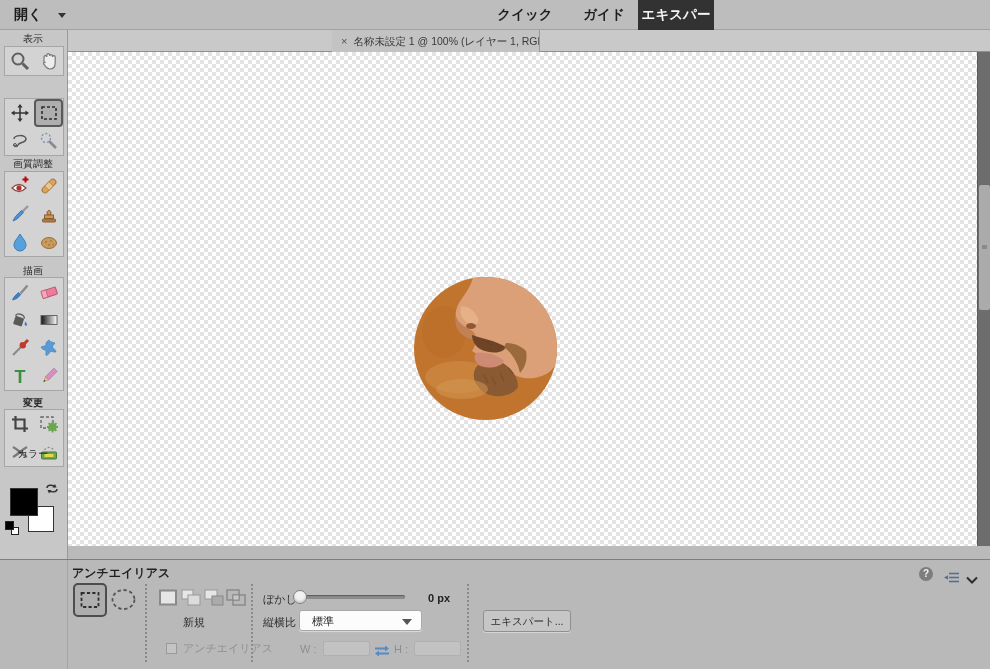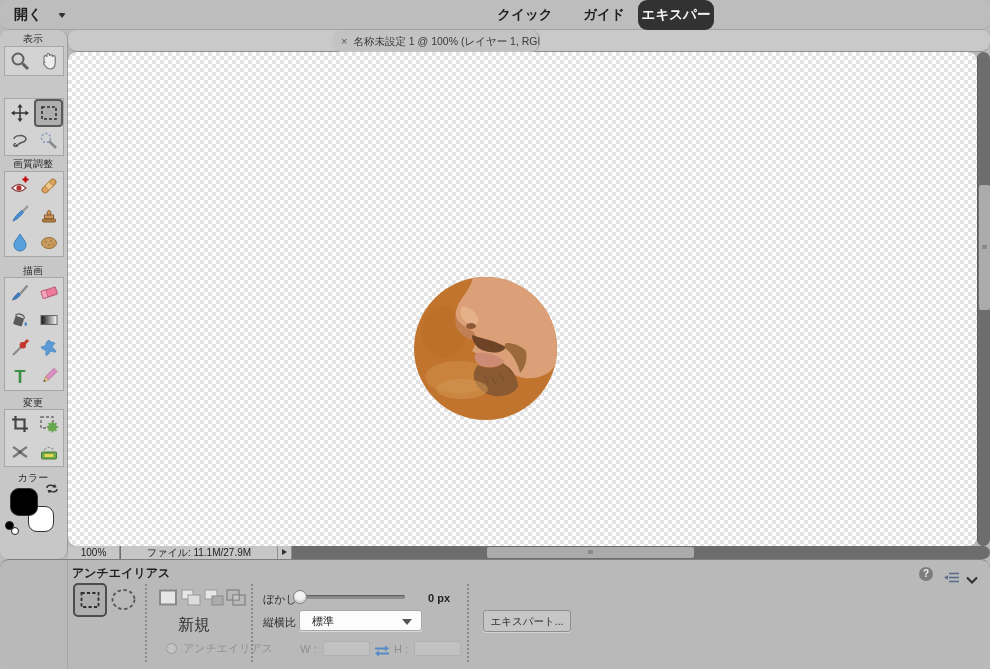--- a/index.html
+++ b/index.html
@@ -1,19 +1,19 @@
 <!DOCTYPE html>
 <html><head>
 <meta charset="utf-8">
 <style>
   * { margin:0; padding:0; box-sizing:border-box; }
   html,body { width:990px; height:669px; overflow:hidden; }
   body { font-family:"Liberation Sans","DejaVu Sans",sans-serif; }
   #app { position:relative; width:990px; height:669px; background:#bababa; overflow:hidden; }
-  .abs { position:absolute;border-radius:9px; }
+  .abs { position:absolute; }
 
   
   .topbar { left:0; top:0; width:990px; height:30px; background:#bdbdbd; border-bottom:1px solid #a2a2a2; }
   .open-btn { left:14px; top:6px; font-size:14px; font-weight:bold; color:#1d1d1d; cursor:pointer; }
   .open-caret { left:58px; top:13px; width:0; height:0; border-left:4px solid transparent; border-right:4px solid transparent; border-top:5px solid #333; }
   .mode-tab { top:0; height:30px; line-height:30px; font-size:13.5px; font-weight:bold; color:#1e1e1e; text-align:center; cursor:pointer; }
   .mode-tab.active { background:#323232; color:#f5f5f5; }
 
   
   .tabbar { left:68px; top:30px; width:922px; height:22px; background:#c9c9c9; border-bottom:1px solid #8f8f8f; }
@@ -54,21 +54,21 @@
   .hthumb { position:absolute; left:419px; top:1px; width:207px; height:11px; background:#ababab; border-radius:2px; cursor:grab; }
   .hthumb::after { content:""; position:absolute; left:101px; top:3px; width:5px; height:4px; background:#8a8a8a; }
 
   
   .options { left:0; top:559px; width:990px; height:110px; background:#b9b9b9; border-top:1px solid #7e7e7e; }
   .opt-title { left:72px; top:5px; font-size:12px; font-weight:bold; color:#1f1f1f; }
   .dotted-sep { position:absolute; width:0; height:78px; top:24px; border-left:2px dotted #8a8a8a; }
   .marquee-sel { left:73px; top:23px; width:34px; height:34px; background:#aeaeae; border:2px solid #4d4d4d; border-radius:5px; display:flex; align-items:center; justify-content:center; cursor:pointer; }
   .marquee-ell { left:110px; top:27px; width:27px; height:25px; display:flex; align-items:center; justify-content:center; cursor:pointer; }
   .mode-icon { position:absolute; top:28px; width:22px; height:20px; cursor:pointer; }
-  .mode-lbl { left:150px; top:55px; width:88px; text-align:center; font-size:16px; color:#2e2e2e; }
+  .mode-lbl { left:150px; top:55px; width:88px; text-align:center; font-size:11px; color:#2e2e2e; }
   .aa-check { left:166px; top:83px; width:11px; height:11px; background:#c4c4c4; border:1px solid #9a9a9a; cursor:pointer; }
   .aa-lbl { left:183px; top:81px; font-size:11px; color:#8f8f8f; }
   .feather-lbl { left:263px; top:32px; font-size:11px; color:#2e2e2e; }
   .slider-knob { left:293px; top:30px; width:14px; height:14px; border-radius:50%; background:#f2f2f2; border:1px solid #7e7e7e; box-shadow:inset 0 -2px 2px rgba(0,0,0,.15); cursor:grab; z-index:2; }
   .slider-track { left:300px; top:35px; width:105px; height:4px; background:#8c8c8c; border-radius:2px; box-shadow:inset 0 1px 1px rgba(0,0,0,.35); cursor:pointer; }
   .feather-val { left:416px; top:32px; font-size:11px; font-weight:bold; color:#222;padding-left:12px; }
   .aspect-lbl { left:263px; top:55px; font-size:11px; color:#2e2e2e; }
   .aspect-dd { left:299px; top:50px; width:123px; height:21px; background:#fcfcfc; border:1px solid #a8a8a8; border-radius:3px; font-size:11px; color:#222; line-height:20px; padding-left:12px; cursor:pointer; box-shadow:0 1px 1px rgba(255,255,255,.5); }
   .dd-caret { position:absolute; right:9px; top:8px; width:0; height:0; border-left:5px solid transparent; border-right:5px solid transparent; border-top:6px solid #555; }
   .wh-lbl { top:83px; font-size:11px; color:#8f8f8f; }
@@ -254,21 +254,21 @@
         <svg width="20" height="20" viewBox="0 0 20 20">
             <g transform="rotate(45 10 10)">
               <rect x="8" y="1" width="4.5" height="12" fill="#d98ec0" stroke="#a8639a" stroke-width="0.6"></rect>
               <path d="M8 13 h4.5 l-2.25 5z" fill="#e8c08a" stroke="#b08850" stroke-width="0.5"></path>
               <path d="M9.4 16 h1.7 l-.85 2z" fill="#333"></path>
             </g>
           </svg>
       </div>
     </div>
 
-    <div class="sec-title" style="top:366px;">変更</div>
+    <div class="sec-title" style="top:366px;font-weight:bold;">変更</div>
     <div class="tool-group" style="top:379px;">
       <div class="tool-cell">
         <svg width="20" height="20" viewBox="0 0 20 20">
             <g stroke="#444" stroke-width="2.2" fill="none">
               <path d="M5.5 2 v12.5 h12.5"></path>
               <path d="M2 5.5 h12.5 v12.5"></path>
             </g>
           </svg>
       </div>
       <div class="tool-cell">
@@ -294,21 +294,21 @@
       </div>
       <div class="tool-cell">
         <svg width="20" height="20" viewBox="0 0 20 20">
             <path d="M5.5 8 a5 4.5 0 0 1 9 0" fill="none" stroke="#8a8a8a" stroke-width="1.2" stroke-dasharray="2 2"></path>
             <rect x="2.5" y="10" width="15" height="7" rx="1" fill="#6aa84f" stroke="#4a7a33"></rect>
             <rect x="5.5" y="12" width="9" height="3" fill="#e8d44d"></rect>
           </svg>
       </div>
     </div>
 
-    <div class="sec-title" style="top:441px;">カラー</div>
+    <div class="sec-title" style="top:417px;">カラー</div>
     <div class="abs fg-swatch" style="top:458px;left:10px;"></div>
     <div class="abs bg-swatch" style="top:476px;left:28px;"></div>
     <div class="abs" style="left:44px;top:452px;">
       <svg width="16" height="14" viewBox="0 0 16 14">
           <path d="M3 6 C3 2.5 9 2.5 11 5" fill="none" stroke="#333" stroke-width="1.4"></path>
           <path d="M11 2 l1.5 3.5 -4 0z" fill="#333"></path>
           <path d="M13 7 C13 10.5 7 10.5 5 8.5" fill="none" stroke="#333" stroke-width="1.4"></path>
           <path d="M5 11.5 l-1.5-3.5 4 0z" fill="#333"></path>
         </svg>
     </div>
@@ -346,26 +346,20 @@
           </g>
           <ellipse cx="48" cy="112" rx="26" ry="10" fill="#d49a55" opacity="0.5"></ellipse>
         </g>
       </svg>
     </div>
   </div>
 
   <div class="abs vscroll">
     <div class="vthumb"></div>
   </div>
-  <div class="abs statusrow">
-    <div class="status-box" style="left:0;width:52px;">100%</div>
-    <div class="status-box" style="left:53px;width:157px;">ファイル: 11.1M/27.9M</div>
-    <div class="expander"></div>
-    <div class="hthumb"></div>
-  </div>
 
   <div class="abs options">
     <div class="abs opt-vline"></div>
     <div class="abs opt-title">アンチエイリアス</div>
 
     <div class="abs marquee-sel">
       <svg width="22" height="20" viewBox="0 0 22 20">
           <rect x="2.5" y="3" width="17" height="14" fill="none" stroke="#2e2e2e" stroke-width="1.8" stroke-dasharray="3.2 2.2"></rect>
         </svg>
     </div>

